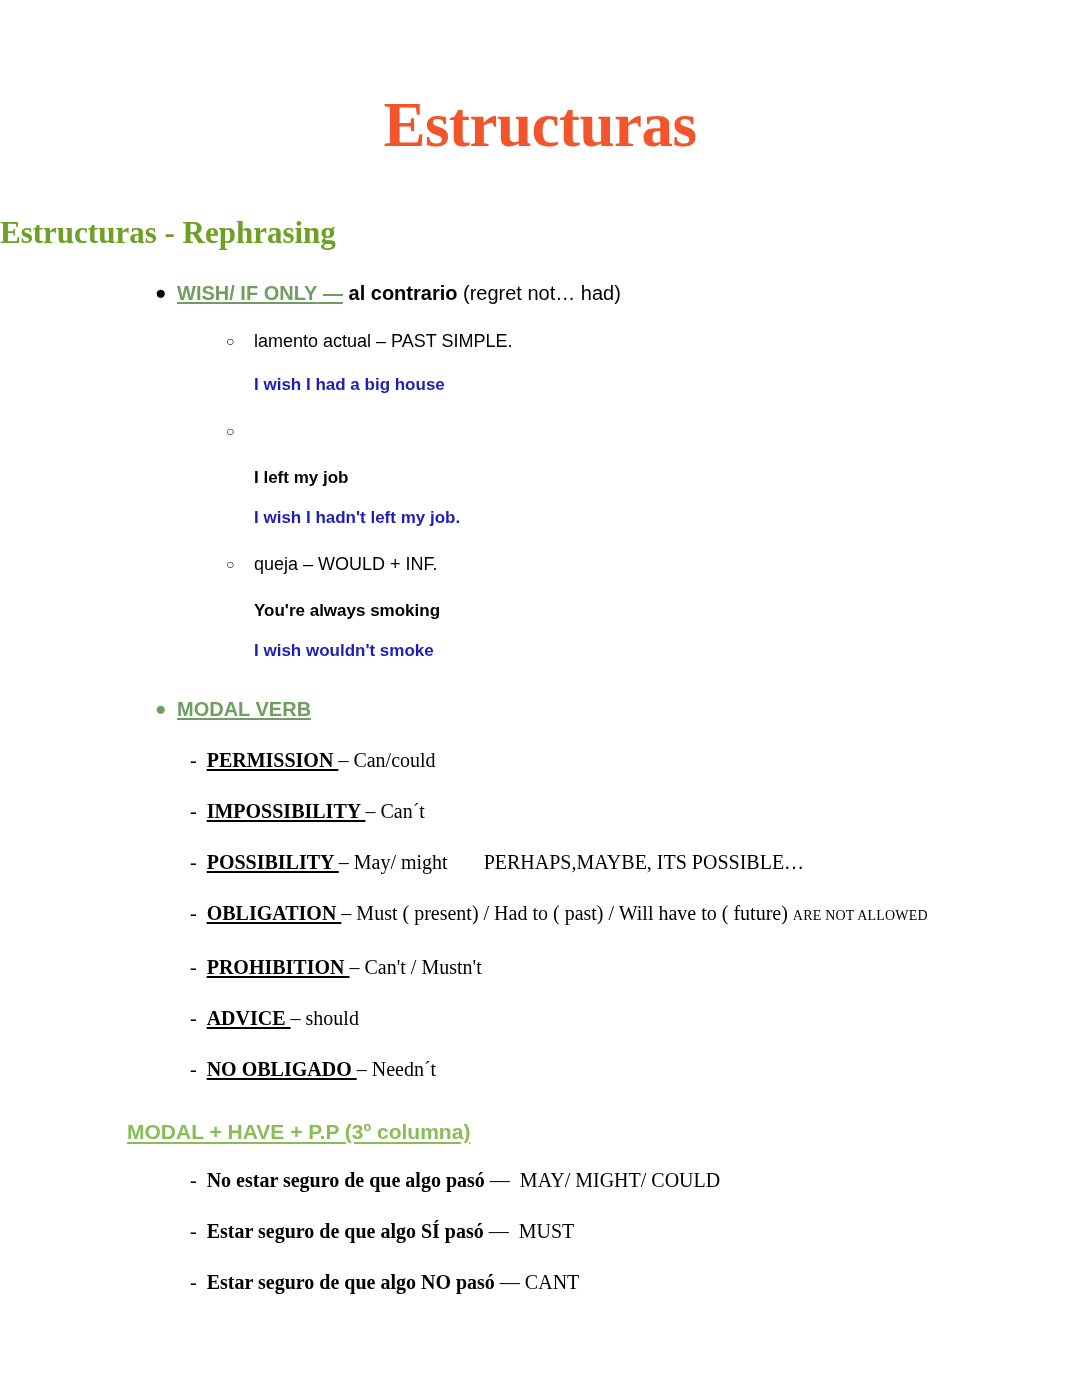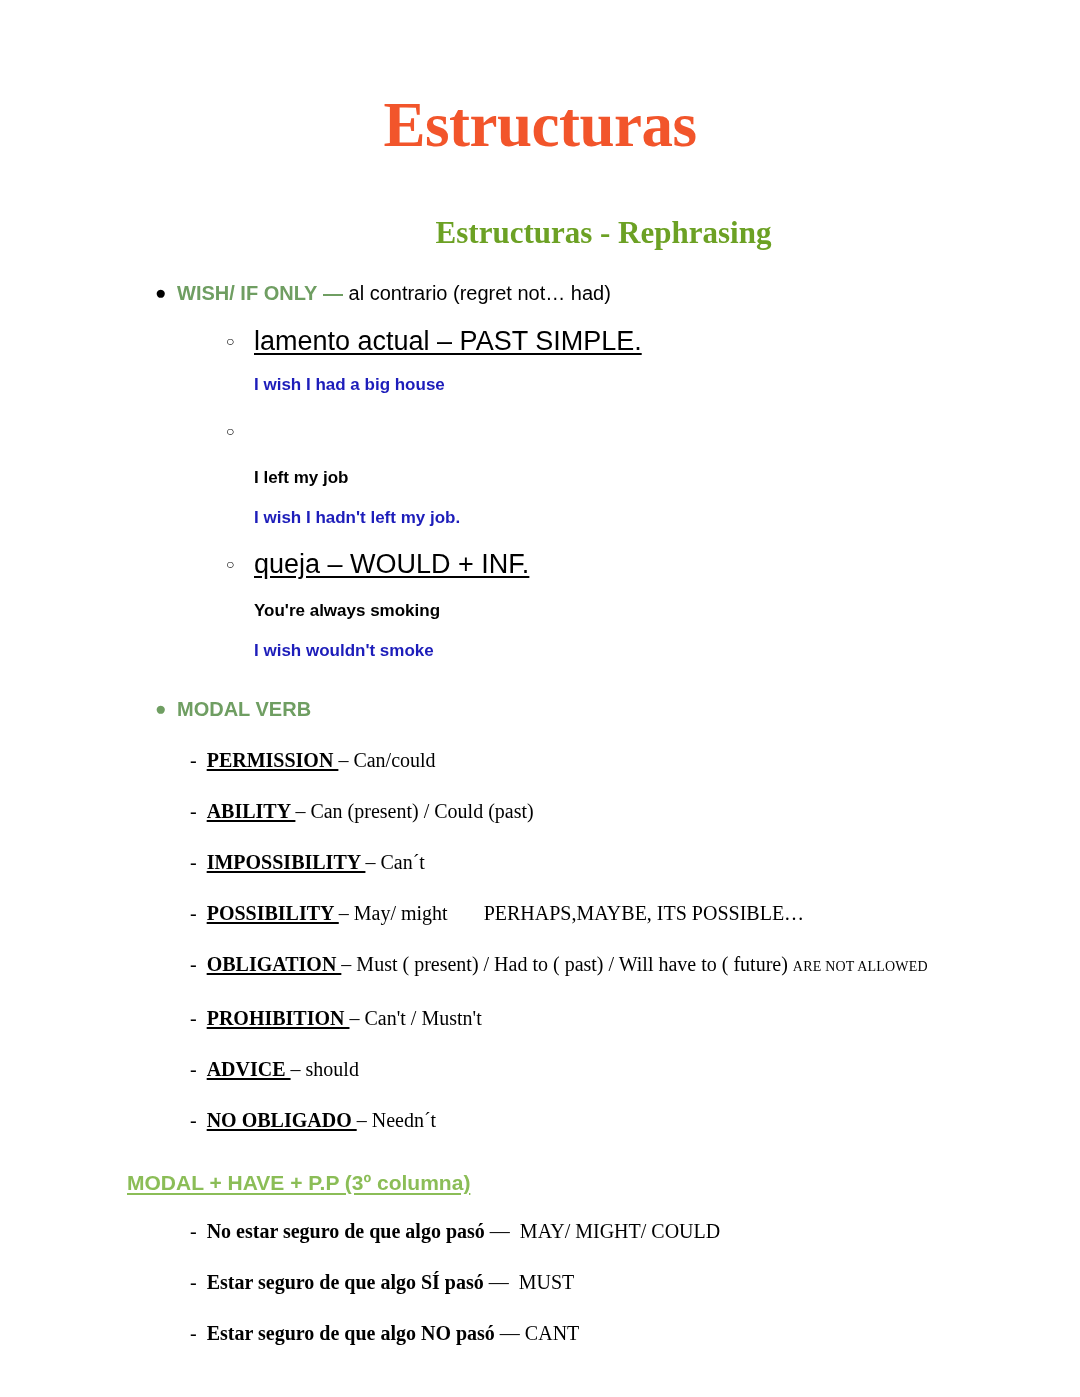--- a/index.html
+++ b/index.html
@@ -32,28 +32,26 @@
     font-weight: bold;
     font-size: 63px;
     line-height: 1.05;
     letter-spacing: -0.5px;
     color: #f2552b;
   }
 
   
   .section-heading {
     margin: 0;
-    padding-left: 127px;
     padding-top: 58px;
     font-family: "Liberation Serif", serif;
     font-weight: bold;
     font-size: 31px;
     line-height: 1.1;
     color: #6ca124;
-    text-align: center;
   }
 
   
   .block {
     padding-left: 0;
   }
 
   .bullet-row {
     display: flex;
     align-items: flex-start;
@@ -83,23 +81,22 @@
     margin-top: 20px;
   }
   .circ {
     flex: 0 0 auto;
     width: 28px;
     font-size: 14px;
     line-height: 30px;
     color: #000;
   }
   .sub-text {
-    font-size: 27px;
+    font-size: 18px;
     line-height: 30px;
-    text-decoration: underline;
     text-underline-offset: 3px;
     white-space: nowrap;
   }
 
   .example {
     padding-left: 254px;
     margin-top: 21px;
     font-size: 17px;
     font-weight: bold;
     line-height: 22px;
@@ -133,23 +130,24 @@
   .tiny-caps {
     font-size: 14px;
     letter-spacing: 0.2px;
   }
   .gap-wide { display: inline-block; width: 36px; }
 
   
   .grn-ul {
     color: #6f9e62;
     font-weight: bold;
+    text-decoration: underline;
     text-underline-offset: 2px;
   }
-  .blk-bold { font-weight: normal; color: #000; }
+  .blk-bold { font-weight: bold; color: #000; }
   .blk-reg  { font-weight: normal; color: #000; }
 
   .subhead-green {
     padding-left: 127px;
     margin-top: 36px;
     font-size: 21px;
     line-height: 27px;
     font-weight: bold;
     color: #8bbd57;
     text-decoration: underline;
@@ -200,24 +198,20 @@
     <div class="bullet-row" style="margin-top:34px;">
       <span class="disc green">●</span>
       <span class="bullet-text"><span class="grn-ul">MODAL VERB</span></span>
     </div>
 
     <div class="dash-row">
       <span class="val">-</span>
       <span>&nbsp;</span><span class="lbl">PERMISSION </span><span class="val">–</span><span class="val">&nbsp;</span><span class="val">Can/could</span>
     </div>
 
-    <div class="dash-row">
-      <span class="val">-</span>
-      <span>&nbsp;</span><span class="lbl">ABILITY </span><span class="val">–</span><span class="val">&nbsp;</span><span class="val">Can (present) / Could (past)</span>
-    </div>
 
     <div class="dash-row">
       <span class="val">-</span>
       <span>&nbsp;</span><span class="lbl">IMPOSSIBILITY </span><span class="val">–</span><span class="val">&nbsp;</span><span class="val">Can´t</span>
     </div>
 
     <div class="dash-row">
       <span class="val">-</span>
       <span>&nbsp;</span><span class="lbl">POSSIBILITY </span><span class="val">–</span><span class="val">&nbsp;</span><span class="val">May/ might</span><span class="gap-wide"></span><span class="val">PERHAPS,MAYBE, ITS POSSIBLE…</span>
     </div>

